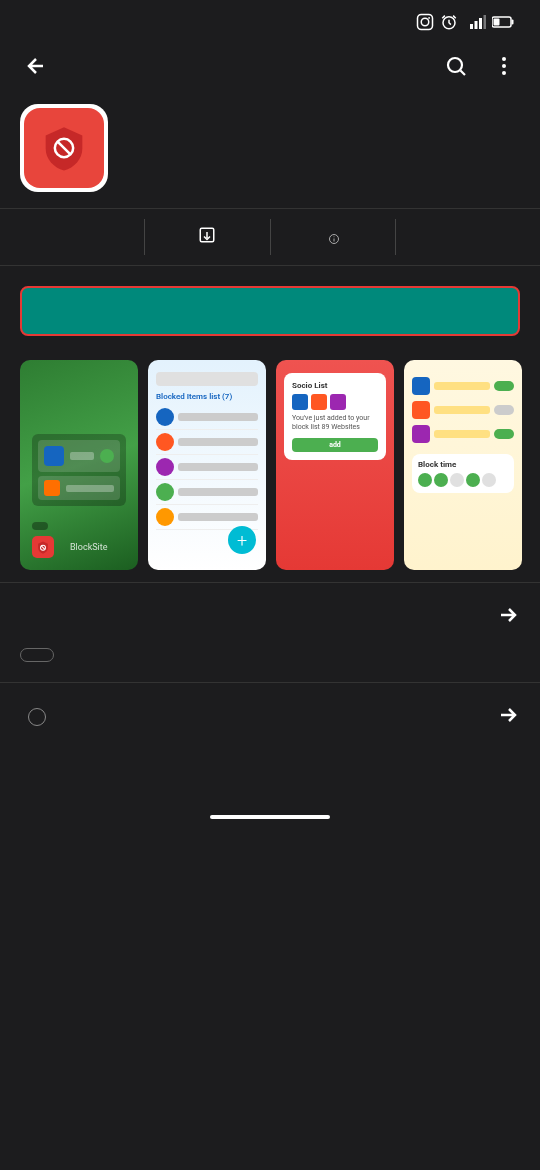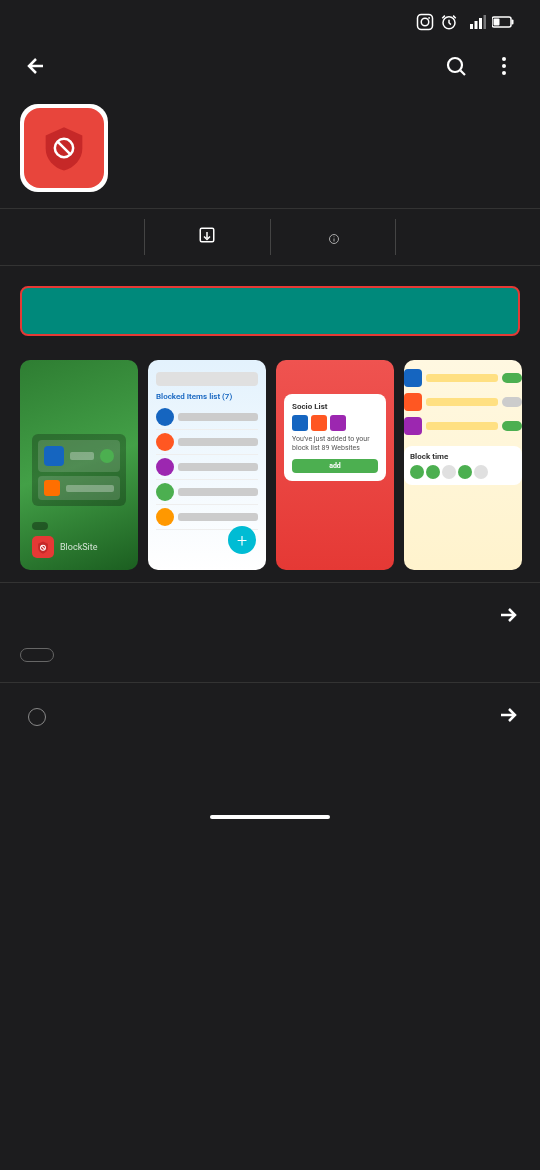--- a/index.html
+++ b/index.html
@@ -270,21 +270,21 @@
       font-size: 18px;
       font-weight: 300;
     }
 
     
     .sc3 {
       background: linear-gradient(180deg, #ef5350 0%, #e53935 100%);
       display: flex;
       flex-direction: column;
       align-items: center;
-      padding: 26px 8px;
+      padding: 5px 8px;
     }
     .sc3-title {
       font-size: 10px;
       font-weight: 800;
       color: #fff;
       text-align: center;
       margin-bottom: 8px;
     }
     .sc3-card {
       background: #fff;
@@ -312,21 +312,21 @@
       font-weight: 700;
       color: #fff;
       text-align: center;
     }
 
     
     .sc4 {
       background: linear-gradient(180deg, #fff8e1 0%, #fff3cd 100%);
       display: flex;
       flex-direction: column;
-      padding: 0;
+      padding: 8px;
     }
     .sc4-header {
       font-size: 8px;
       font-weight: 800;
       color: #f57f17;
       text-align: center;
       margin-bottom: 6px;
     }
     .sc4-item {
       display: flex;
@@ -543,21 +543,21 @@
           <div style="width:14px;height:14px;background:#4caf50;border-radius:50%;"></div>
         </div>
         <div style="background:rgba(255,255,255,0.15);height:24px;border-radius:4px;display:flex;align-items:center;padding:0 6px;gap:6px;">
           <div style="width:16px;height:16px;background:#ff6f00;border-radius:3px;"></div>
           <div style="flex:1;height:7px;background:rgba(255,255,255,0.3);border-radius:2px;"></div>
         </div>
       </div>
       <div class="sc1-bottom">
         <div class="sc1-badge"></div>
       </div>
-      <div style="display:flex;align-items:center;gap:6px;margin-top:6px;">
+      <div style="display:flex;align-items:center;gap:16px;margin-top:6px;">
         <div class="sc1-logo">
           <svg width="14" height="14" viewBox="0 0 20 20" fill="none">
               <path d="M10 2L3 5.5v5.5c0 4 3 7.5 7 8.5 4-1 7-4.5 7-8.5V5.5L10 2z" fill="#c62828"></path>
               <circle cx="10" cy="11" r="3.5" stroke="#fff" stroke-width="1.5" fill="none"></circle>
               <line x1="7.5" y1="8.5" x2="12.5" y2="13.5" stroke="#fff" stroke-width="1.5"></line>
             </svg>
         </div>
         <span style="font-size:9px;color:rgba(255,255,255,0.8);">BlockSite</span>
       </div>
     </div>

